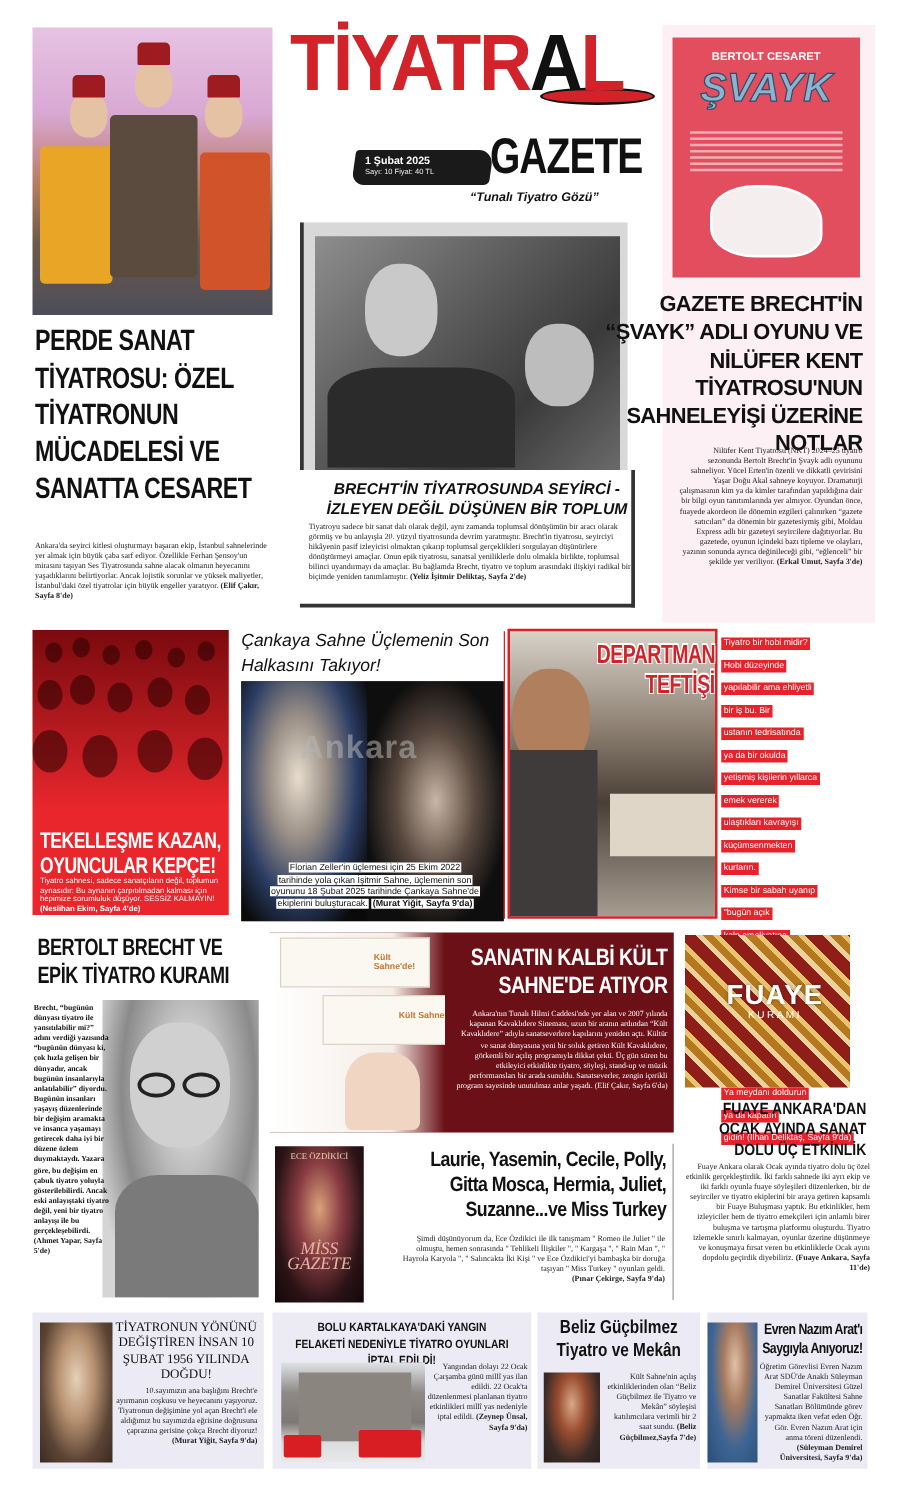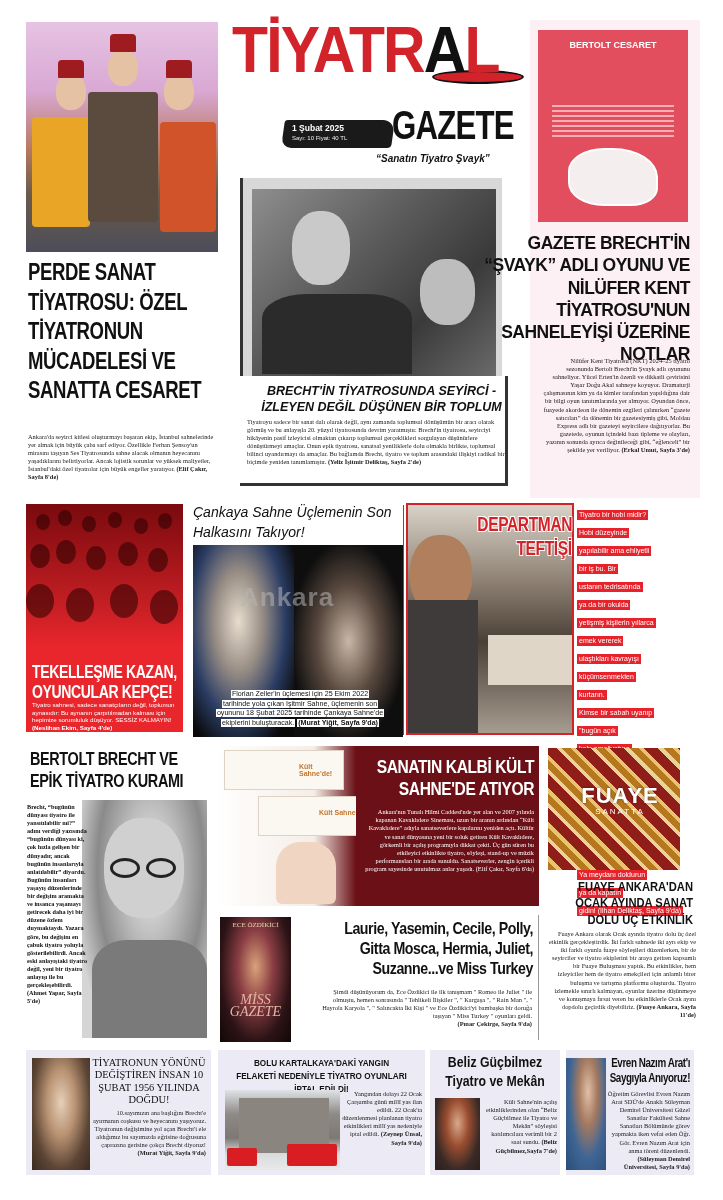--- a/index.html
+++ b/index.html
@@ -103,21 +103,21 @@
 </head>
 <body>
 
 <div class="abs" style="left:220px;top:10px;width:310px;height:160px"></div>
 <div id="mast-ring" class="abs"></div>
 <div id="mast-title" class="abs"><span>TİYATR</span><span class="a">A</span><span>L</span></div>
 <div id="mast-brush" class="abs"></div>
 <div id="mast-date" class="abs">1 Şubat 2025</div>
 <div id="mast-issue" class="abs">Sayı: 10 Fiyat: 40 TL</div>
 <div id="mast-gazete" class="abs">GAZETE</div>
-<div id="mast-slogan" class="abs">“Sanatın Tiyatro Şvayk”</div>
+<div id="mast-slogan" class="abs">“Tunalı Tiyatro Gözü”</div>
 
 <div id="img-perde" class="abs img">
   <div class="vest" style="left:6px;top:95px;width:58px;height:110px;background:#e9a526"></div>
   <div class="vest" style="left:62px;top:70px;width:70px;height:130px;background:#5a4b3e"></div>
   <div class="vest" style="left:134px;top:100px;width:56px;height:110px;background:#d1532a"></div>
   <div class="face" style="left:30px;top:52px"></div>
   <div class="face" style="left:82px;top:28px"></div>
   <div class="face" style="left:138px;top:52px"></div>
   <div class="fez" style="left:32px;top:38px"></div>
   <div class="fez" style="left:84px;top:12px"></div>
@@ -133,20 +133,21 @@
     <div style="position:absolute;left:10px;top:105px;width:150px;height:80px;border-radius:30% 30% 0 0;background:#2b2b2b"></div>
   </div>
 </div>
 <div id="brecht-box" class="abs"></div>
 <div id="brecht-h" class="abs">BRECHT'İN TİYATROSUNDA SEYİRCİ - İZLEYEN DEĞİL DÜŞÜNEN BİR TOPLUM</div>
 <div id="brecht-body" class="abs body-text"><span>Tiyatroyu sadece bir sanat dalı olarak değil, aynı zamanda toplumsal dönüşümün bir aracı olarak görmüş ve bu anlayışla 20. yüzyıl tiyatrosunda devrim yaratmıştır. Brecht'in tiyatrosu, seyirciyi hikâyenin pasif izleyicisi olmaktan çıkarıp toplumsal gerçeklikleri sorgulayan düşünürlere dönüştürmeyi amaçlar. Onun epik tiyatrosu, sanatsal yeniliklerle dolu olmakla birlikte, toplumsal bilinci uyandırmayı da amaçlar. Bu bağlamda Brecht, tiyatro ve toplum arasındaki ilişkiyi radikal bir biçimde yeniden tanımlamıştır.</span> <span class="byline">(Yeliz İşitmir Deliktaş, Sayfa 2'de)</span></div>
 
 <div id="pink-bg" class="abs"></div>
 <div id="img-svayk" class="abs img">
   <div id="svayk-brecht">BERTOLT CESARET</div>
+  <div id="svayk-title">ŞVAYK</div>
   <div id="svayk-credits">
       <i></i>
       <i></i>
       <i></i>
       <i></i>
       <i></i>
       <i></i>
       <i></i>
     </div>
   <div id="svayk-dog"></div>
@@ -244,21 +245,21 @@
     </div>
   <div style="position:absolute;left:60px;top:96px;width:60px;height:62px;background:#f0d5c3;border-radius:40% 40% 10% 10%"></div>
 </div>
 <div id="kult-hwrap" class="abs" style="text-align:right">
   <div class="cond" style="color:#fff;font-size:19px;line-height:21.5px;display:inline-block;width:200px;transform:scaleX(0.82);transform-origin:right top">SANATIN KALBİ KÜLT SAHNE'DE ATIYOR</div>
 </div>
 <div id="kult-body" class="abs"><span>Ankara'nın Tunalı Hilmi Caddesi'nde yer alan ve 2007 yılında kapanan Kavaklıdere Sineması, uzun bir aranın ardından “Kült Kavaklıdere” adıyla sanatseverlere kapılarını yeniden açtı. Kültür ve sanat dünyasına yeni bir soluk getiren Kült Kavaklıdere, görkemli bir açılış programıyla dikkat çekti. Üç gün süren bu etkileyici etkinlikte tiyatro, söyleşi, stand-up ve müzik performansları bir arada sunuldu. Sanatseverler, zengin içerikli program sayesinde unutulmaz anlar yaşadı.</span> <span>(Elif Çakır, Sayfa 6'da)</span></div>
 
 <div id="img-fuaye" class="abs img"></div>
 <div id="fuaye-logo" class="abs">FUAYE</div>
-<div id="fuaye-logo2" class="abs">SANATTA</div>
+<div id="fuaye-logo2" class="abs">KURAMI</div>
 <div id="fuaye-hwrap" class="abs" style="text-align:right">
   <div class="cond" style="font-size:13px;line-height:16.3px;display:inline-block;width:175px;font-weight:bold;transform:scaleX(0.86);transform-origin:right top;letter-spacing:0">FUAYE ANKARA'DAN OCAK AYINDA SANAT DOLU ÜÇ ETKİNLİK</div>
 </div>
 <div id="fuaye-body" class="abs body-text"><span>Fuaye Ankara olarak Ocak ayında tiyatro dolu üç özel etkinlik gerçekleştirdik. İki farklı sahnede iki ayrı ekip ve iki farklı oyunla fuaye söyleşileri düzenlerken, bir de seyirciler ve tiyatro ekiplerini bir araya getiren kapsamlı bir Fuaye Buluşması yaptık. Bu etkinlikler, hem izleyiciler hem de tiyatro emekçileri için anlamlı birer buluşma ve tartışma platformu oluşturdu. Tiyatro izlemekle sınırlı kalmayan, oyunlar üzerine düşünmeye ve konuşmaya fırsat veren bu etkinliklerle Ocak ayını dopdolu geçirdik diyebiliriz.</span> <span class="byline">(Fuaye Ankara, Sayfa 11'de)</span></div>
 
 <div id="img-miss" class="abs img">
   <div id="miss-top">ECE ÖZDİKİCİ</div>
   <div id="miss-title">MİSS GAZETE</div>
 </div>
 <div id="laurie-h" class="abs cond" style="transform:scaleX(0.86);transform-origin:right top;left:288px;width:245px">Laurie, Yasemin, Cecile, Polly, Gitta Mosca, Hermia, Juliet, Suzanne...ve Miss Turkey</div>

